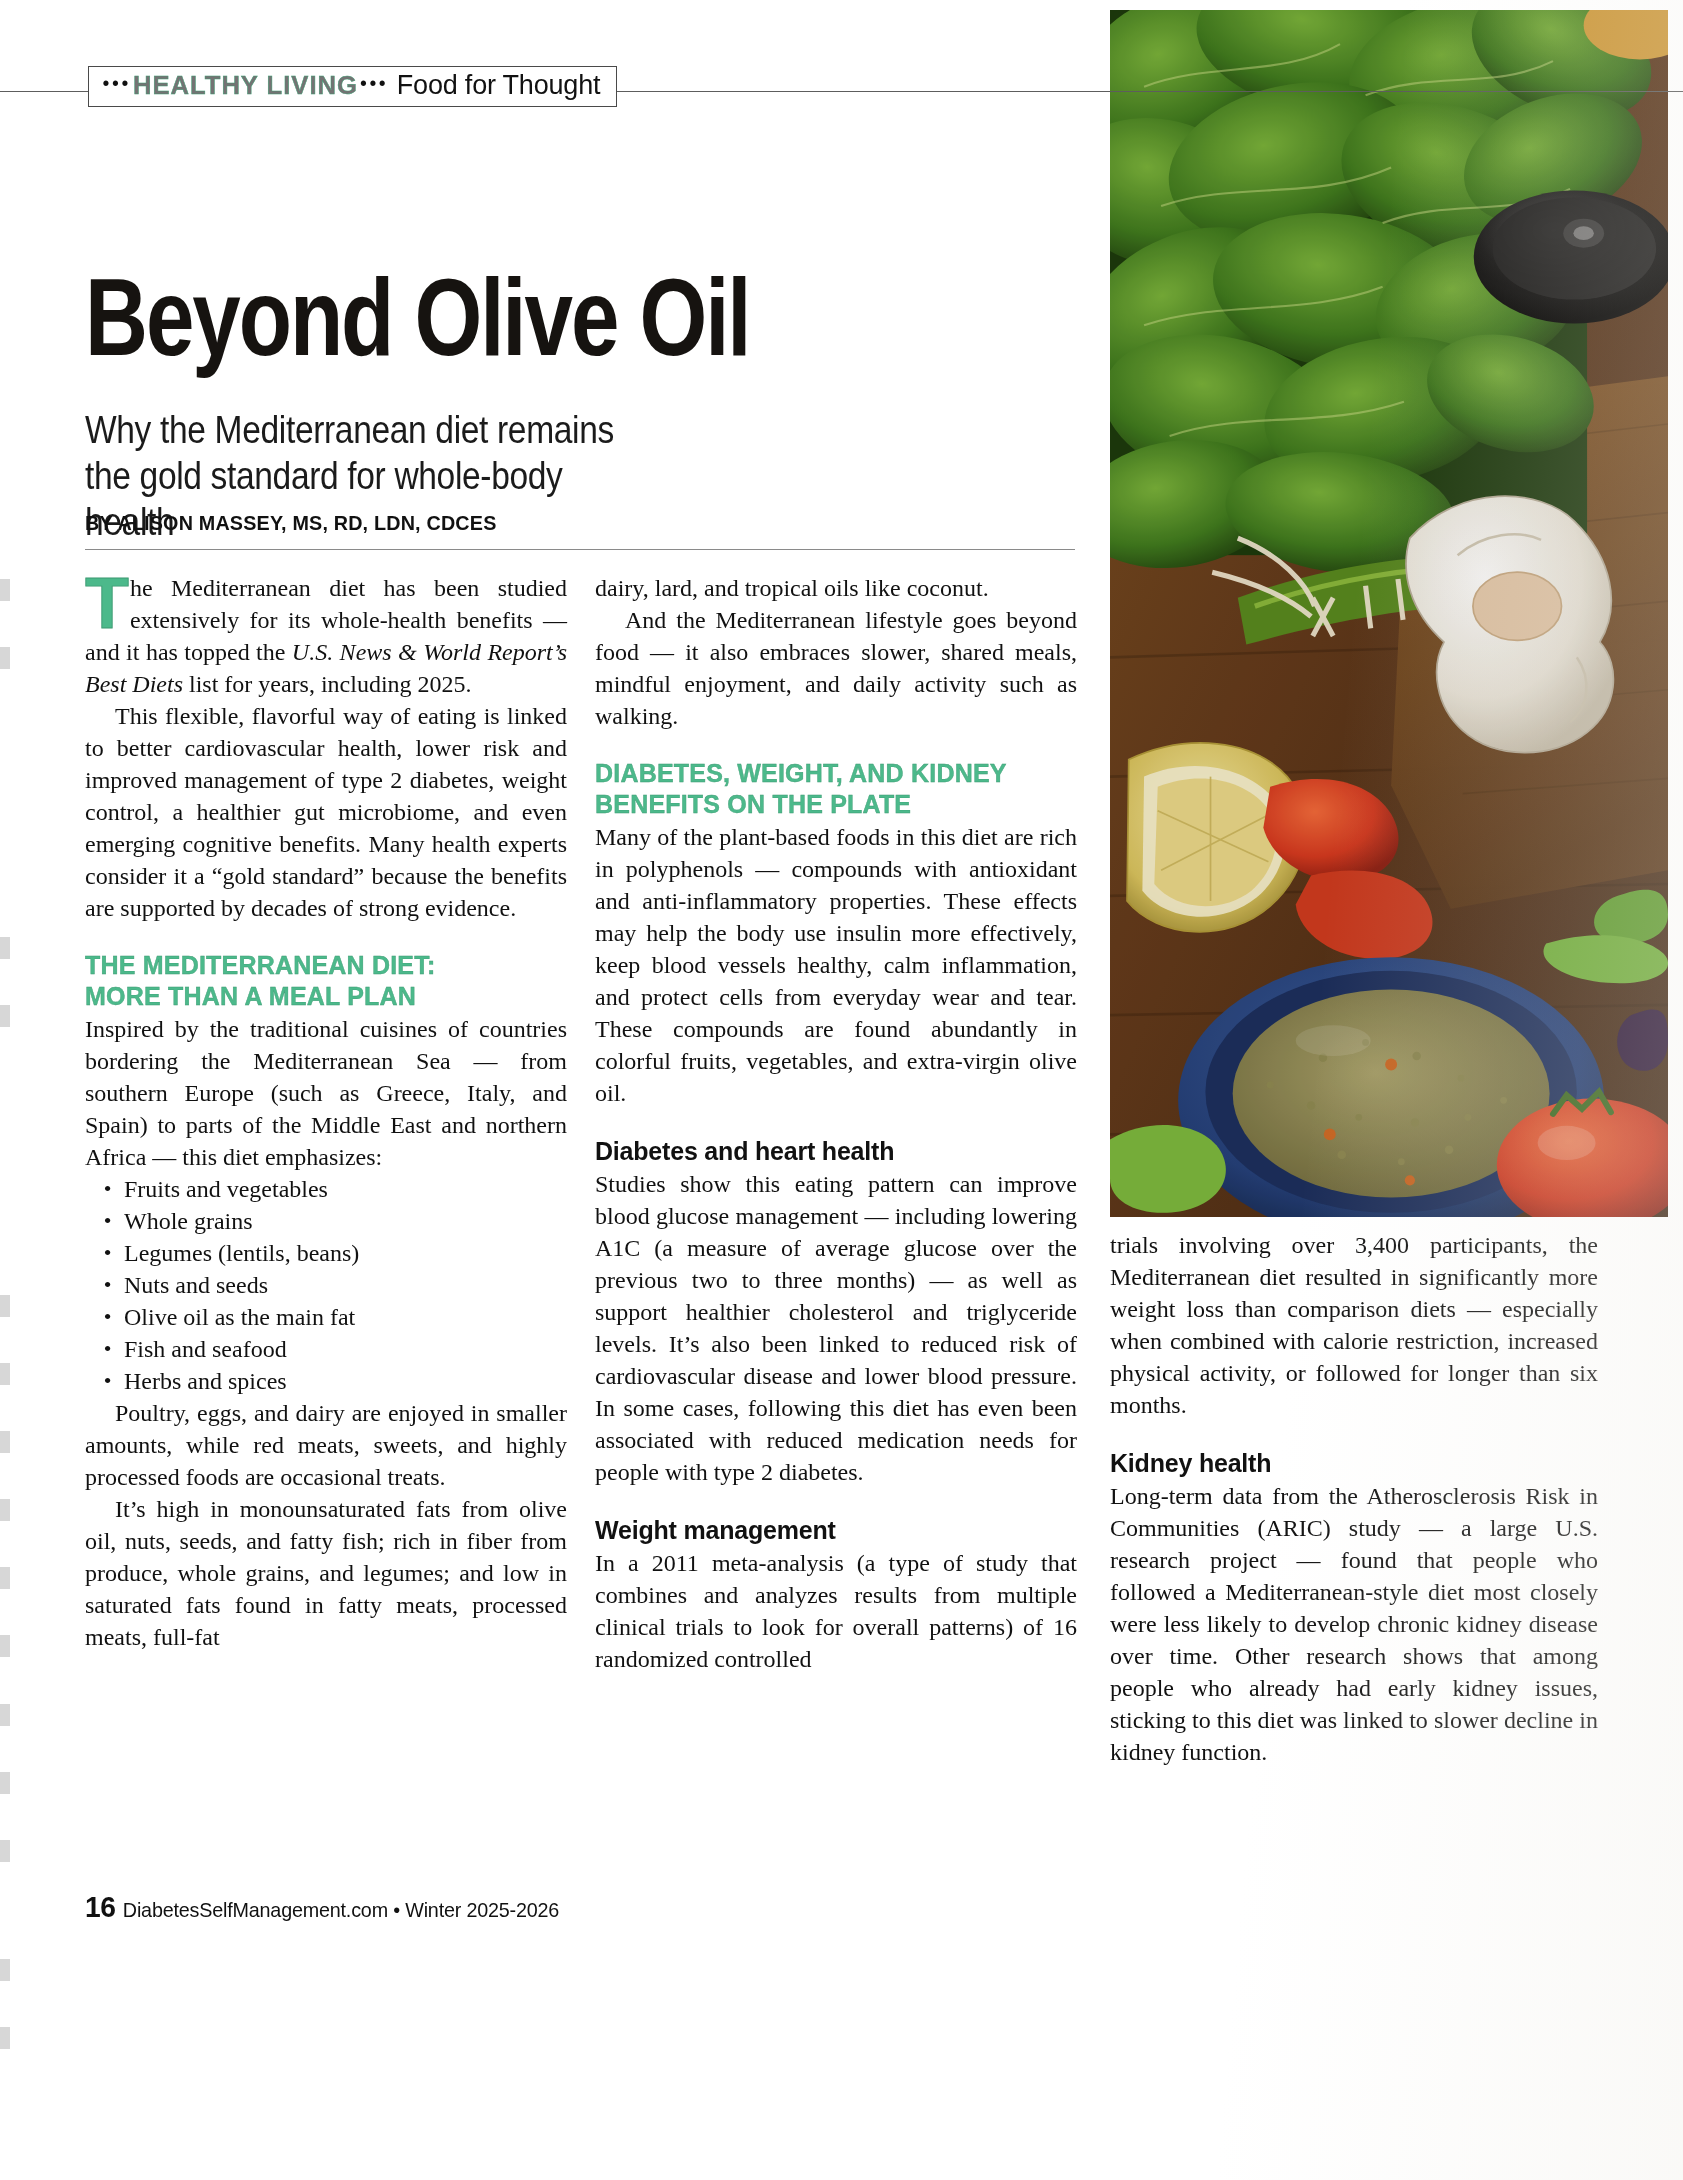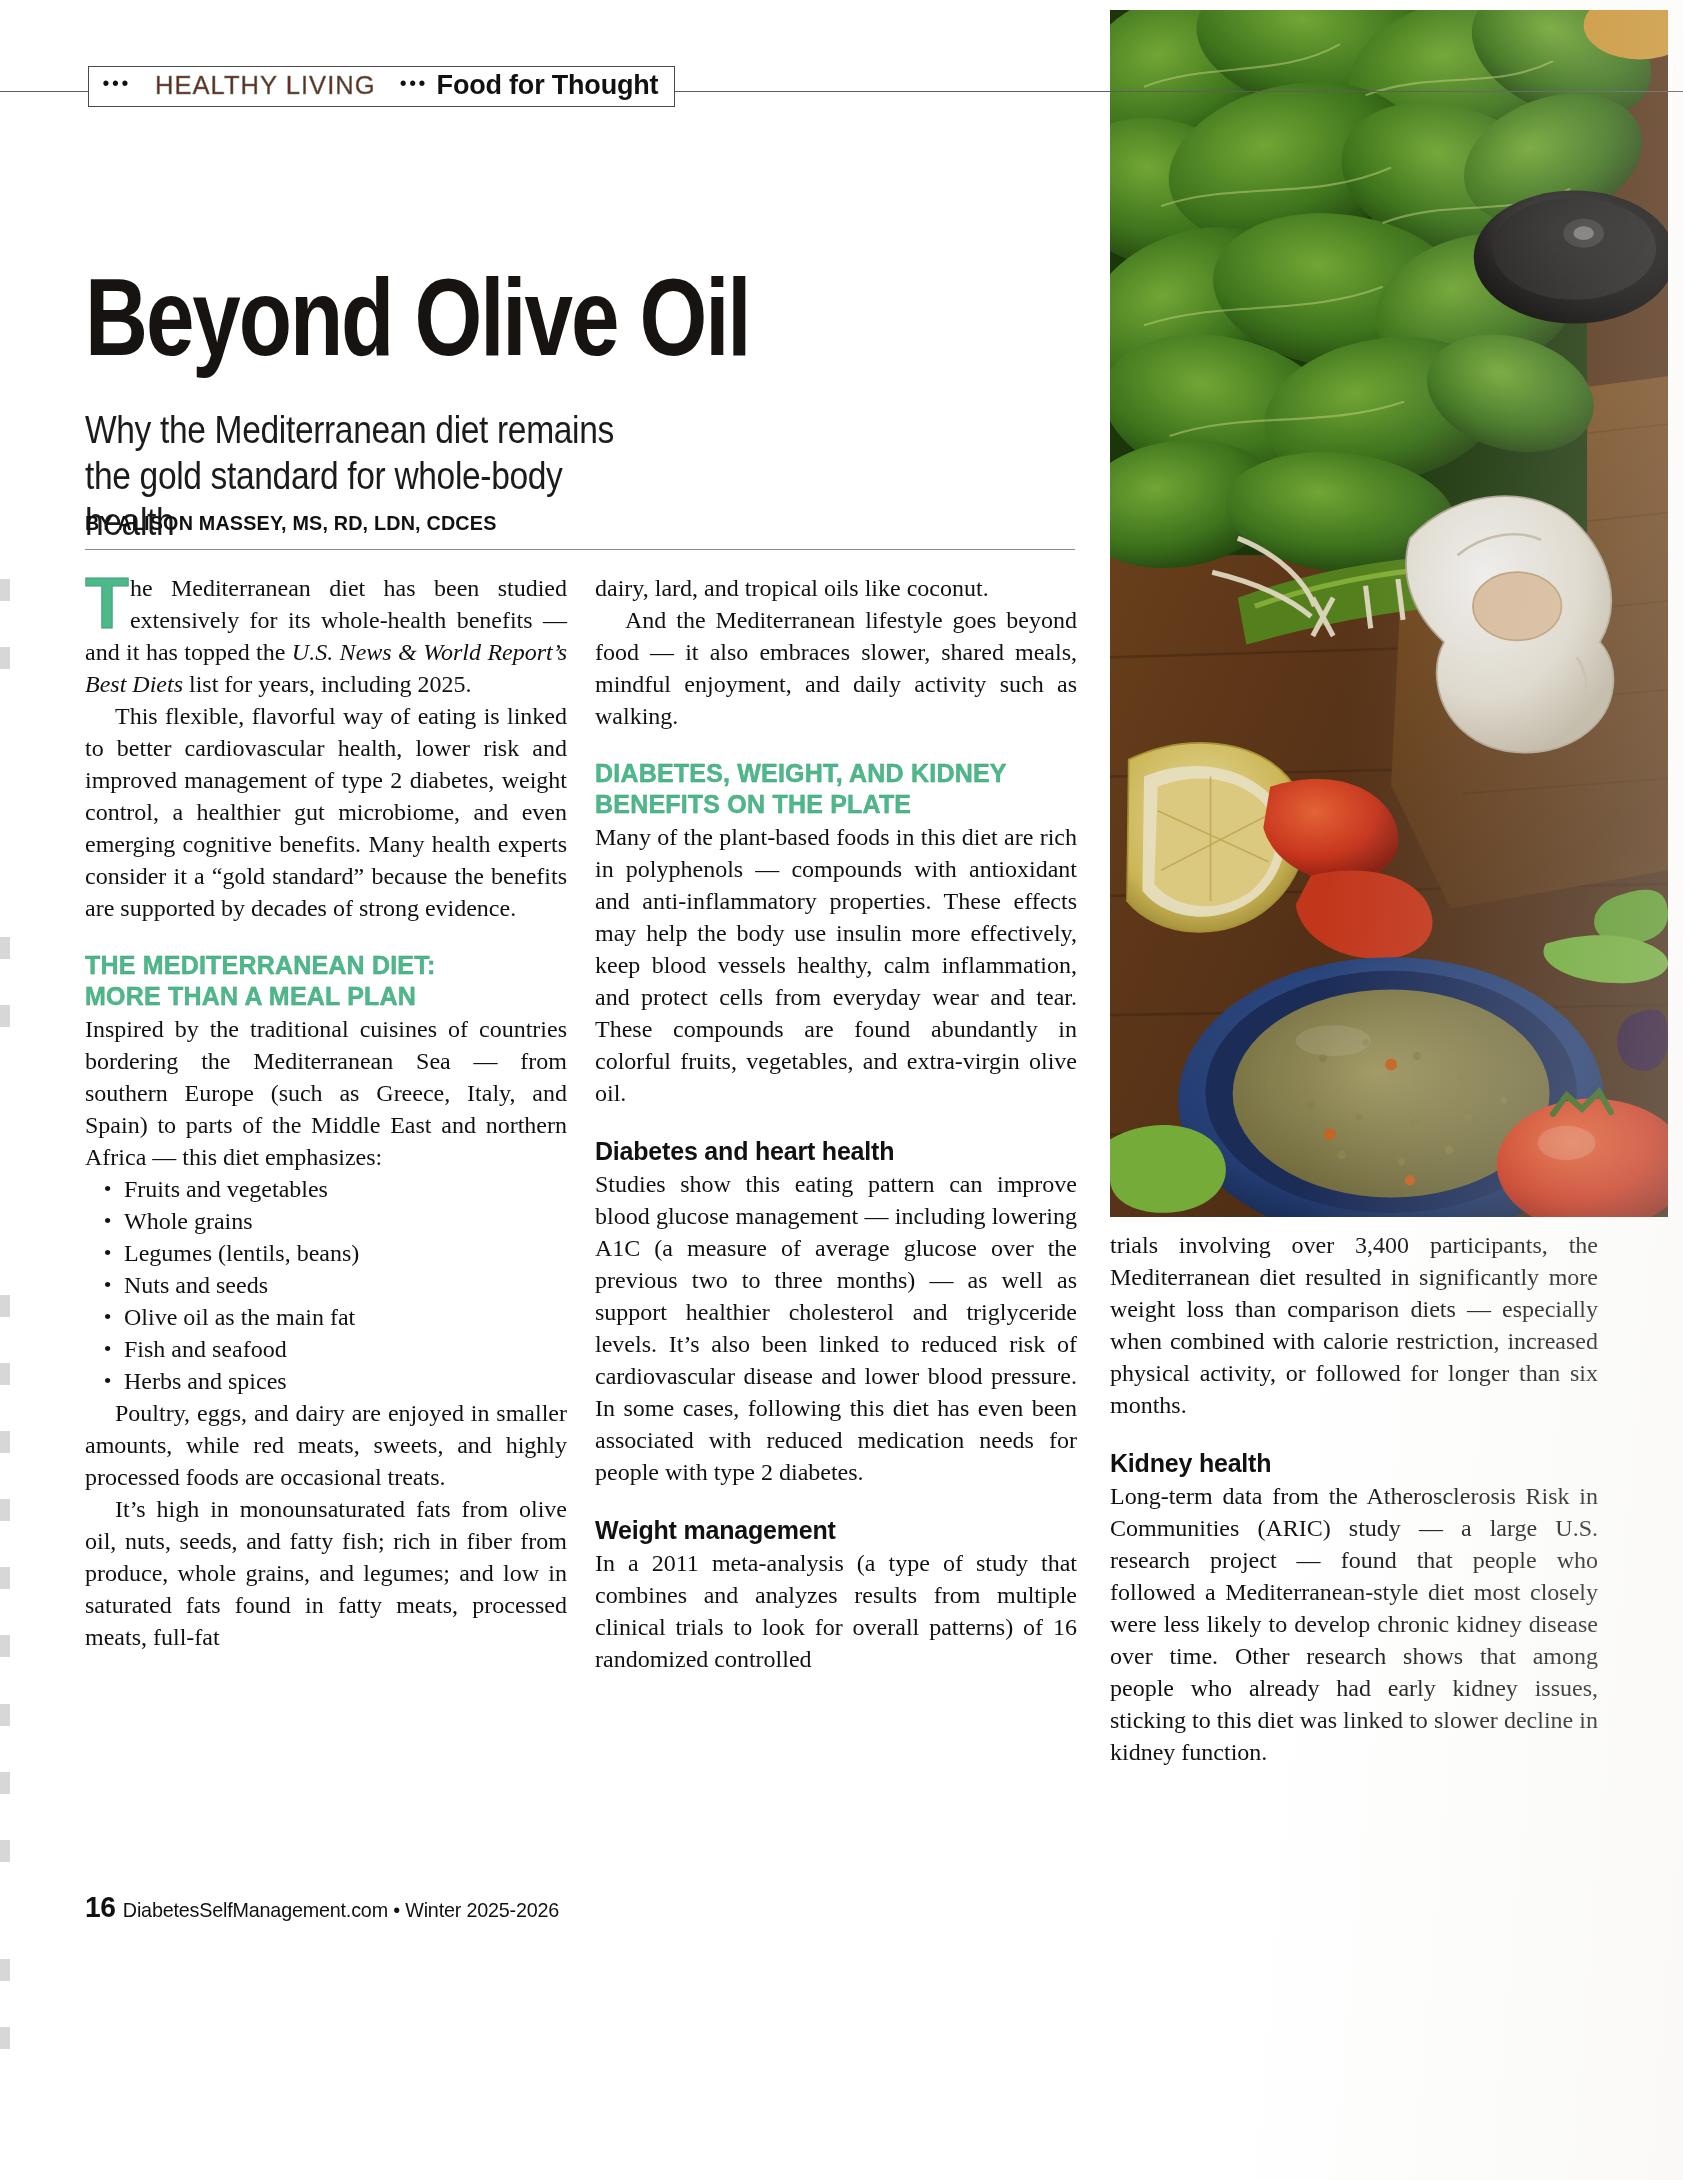--- a/index.html
+++ b/index.html
@@ -20,27 +20,27 @@
     padding:3.4px 15.3px 5.1px 13.6px;
     display:flex;align-items:center;gap:0;
     z-index:3;white-space:nowrap;
   }
   .kdots{
     color:#111;font-family:"Liberation Sans",sans-serif;
     font-size:19.6px;letter-spacing:2.6px;line-height:1;
     position:relative;top:-2.6px;
   }
   #kicker-healthy{
+    font-family:"Liberation Sans",sans-serif;font-weight:bold;
+    font-size:25.6px;letter-spacing:1px;color:#737373;
+    margin:0 2px;
+    -webkit-text-stroke:0.5px #3f9b73;
+  }
+  #kicker-topic{
     font-family:"Liberation Sans",sans-serif;font-weight:normal;
-    font-size:25.6px;letter-spacing:1px;color:#7f1d1d;
-    margin:0 24px;
-    -webkit-text-stroke:0.5px #3f9b73;
-  }
-  #kicker-topic{
-    font-family:"Liberation Sans",sans-serif;font-weight:bold;
     font-size:27px;color:#111;margin-left:8.5px;letter-spacing:-0.2px;
   }
 
   
   #hero-photo{
     position:absolute;left:1110px;top:10.2px;width:558px;height:1207px;
     overflow:hidden;background:#2b1d10;
   }
 
   

